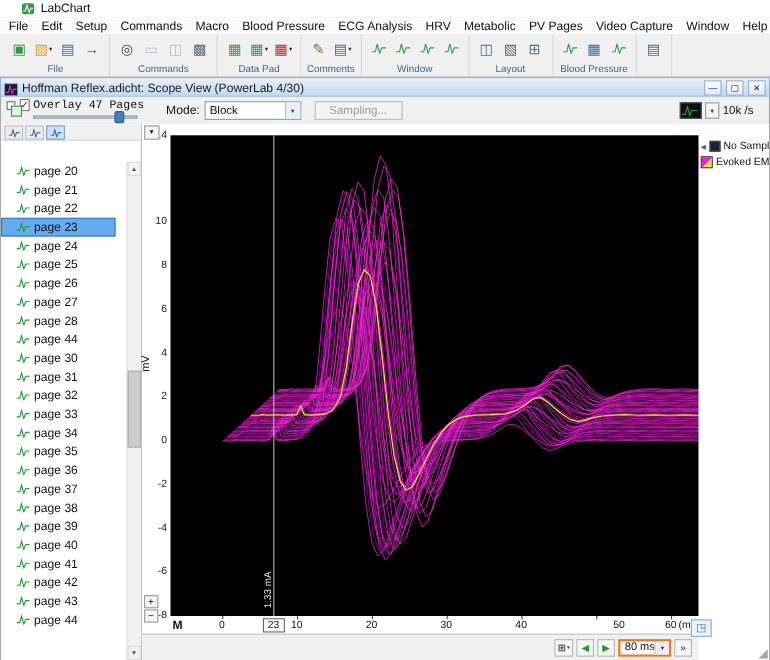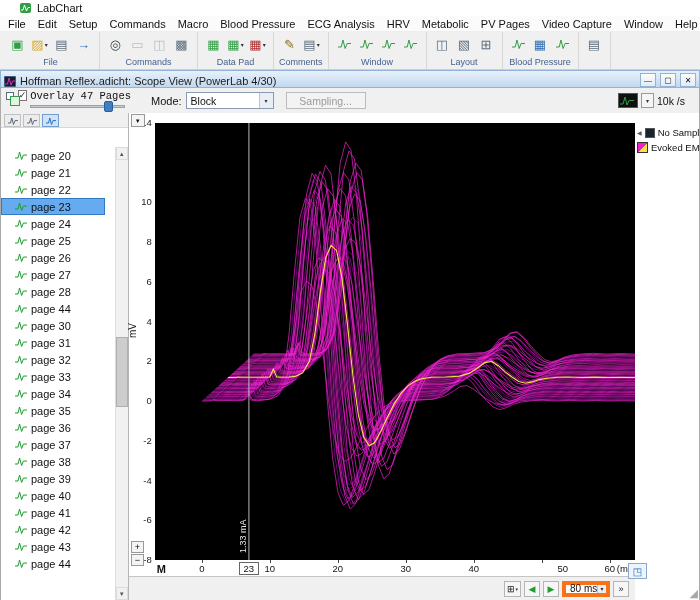--- a/index.html
+++ b/index.html
@@ -72,21 +72,21 @@
   .xtick-mark { position:absolute; top:0; width:1px; height:3px; background:#444; }
   .xtick { position:absolute; top:3px; width:20px; margin-left:-10px; text-align:center; font-size:9.5px; }
   .x-unit { position:absolute; left:462px; top:3px; font-size:9.5px; }
   .marker-m { position:absolute; left:2px; top:3px; font-weight:bold; font-size:11px; }
   .page-box { position:absolute; top:2px; width:20px; height:13px; border:1px solid #666; background:#fff; font-size:9.5px; line-height:11px; text-align:center; }
   .corner-abs { position:absolute; left:627px; top:450px; width:19px; height:16px; border:1px solid #8ea8c8; background:#eef4fb; font-size:10px; color:#2a6fc0; display:flex; align-items:center; justify-content:center; z-index:4; }
   .center-status { position:absolute; left:0; top:463px; width:100%; height:24px; background:#f0f0f0; border-top:1px solid #c5c5c5; display:flex; align-items:center; justify-content:flex-end; gap:3px; padding-right:6px; }
   .cs-btn { height:16px; min-width:16px; border:1px solid #b5b5b5; background:#f6f6f6; font-size:9px; display:flex; align-items:center; justify-content:center; padding:0 2px; }
   .cs-btn .green { color:#1f9d2f; }
   .mini-dd { font-size:5px; margin-left:1px; color:#333; }
-  .time-select { width:48px; height:16px; background:#fff; border:4px solid #f97316; display:flex; align-items:center; }
+  .time-select { width:48px; height:16px; background:#fff; border:2px solid #f97316; display:flex; align-items:center; }
   .time-select .select-text { font-size:10px; }
   
   .right-panel { width:64px; background:#fff; position:relative; font-size:9.5px; padding-top:12px; }
   .rp-row { display:flex; align-items:center; gap:3px; height:15px; padding-left:2px; white-space:nowrap; overflow:hidden; }
   .rp-collapse { font-size:6px; color:#555; width:9px; }
   .no-samp { width:10px; height:10px; background:#1a2430; border:1px solid #555; flex:0 0 auto; }
   .rp-swatch { width:11px; height:11px; border:1px solid #333; flex:0 0 auto; }
   .resize-grip { position:absolute; right:1px; bottom:0; font-size:11px; color:#a8a8a8; }
 </style>
 </head>

